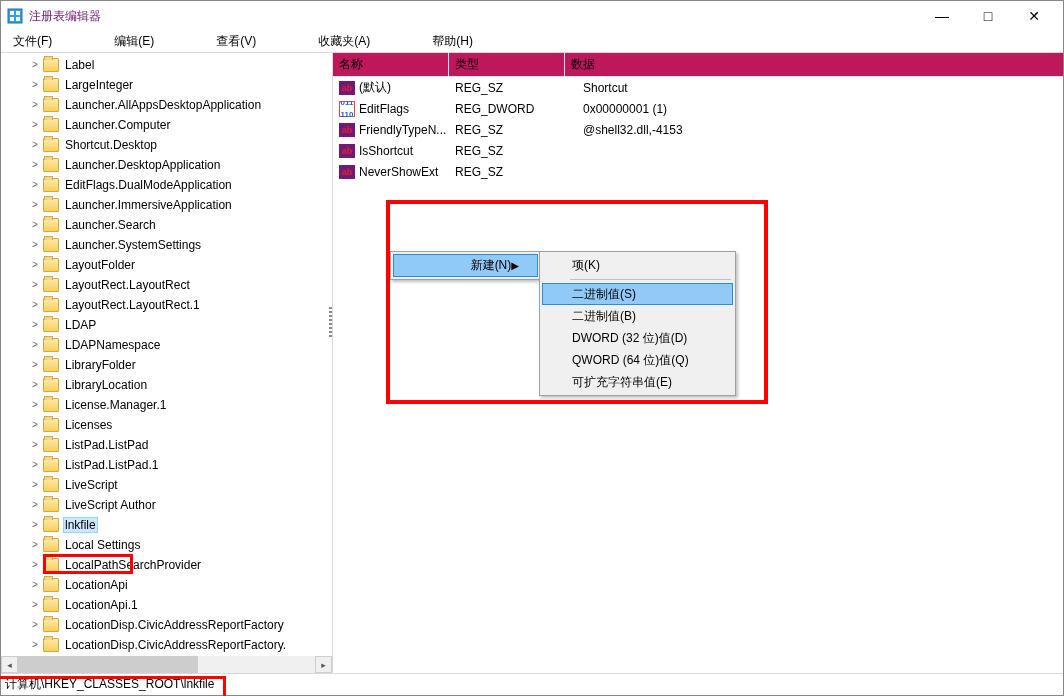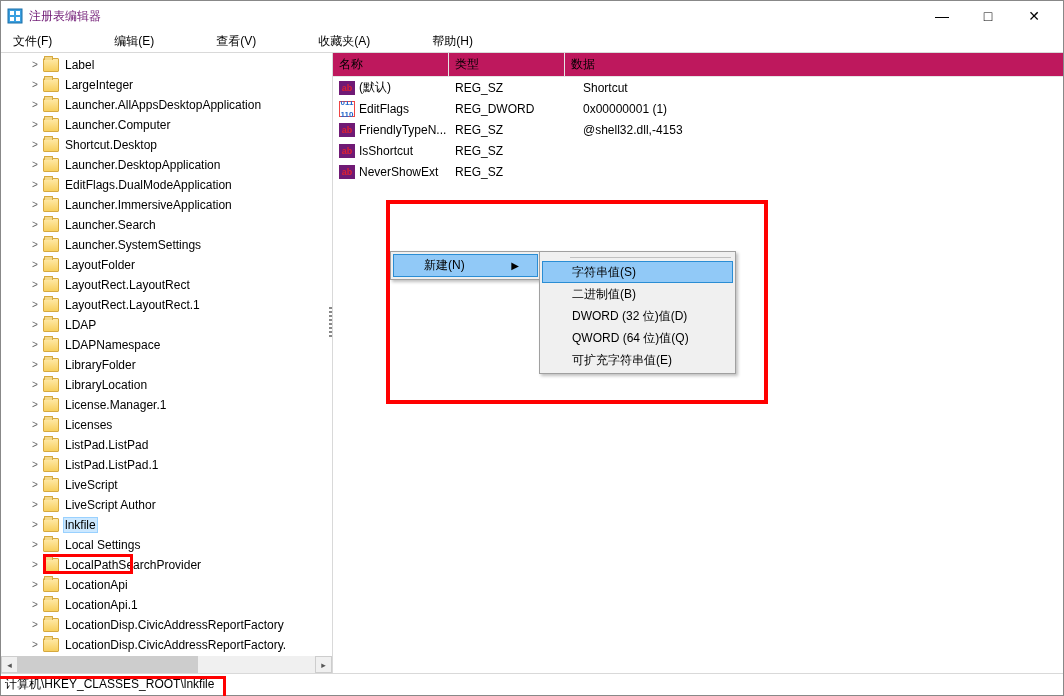--- a/index.html
+++ b/index.html
@@ -37,21 +37,21 @@
 .cell-name { width: 116px; display:flex; align-items:center; gap:4px;}
 .cell-type { width: 116px; }
 .cell-data { flex: 1; margin-left: 12px; }
 .val-ic { width:16px; height:16px; display:flex; align-items:center; justify-content:center; flex-shrink:0;}
 .val-ic.str{ color:#d23; font-weight:bold; font-size:9px; border:7px solid #701a75; background:#fff; height:14px; width:16px; line-height:12px;}
 .val-ic.bin{ color:#2266cc; font-weight:bold; font-size:8px; border:1px solid #ef4444; background:#fff; height:16px; width:16px; line-height:12px;}
 .statusbar { height: 22px; border-top: 1px solid #d9d9d9; display:flex; align-items:center; padding:4px 4px; font-size:12px;}
 
 .ctx-wrap{position:absolute; left:57px; top:174px; z-index:50;}
 .ctx-parent{position:absolute; left:0; top:0; width:151px; background:#f0f0f0; border:1px solid #a0a0a0; box-shadow:2px 2px 3px rgba(0,0,0,.25); padding:2px;}
-.ctx-parent .mi{height:23px; display:flex; align-items:center; justify-content:space-between; padding:0 18px 0 30px; background:#91c9f7; border:1px solid #2a8dd4;}
+.ctx-parent .mi{height:23px; display:flex; align-items:center; justify-content:flex-end; padding:0 18px 0 30px; background:#91c9f7; border:1px solid #2a8dd4;}
 .ctx-parent .mi .arrow{font-size:10px;}
 .ctx-sub{position:absolute; left:149px; top:0; width:197px; background:#f0f0f0; border:1px solid #a0a0a0; box-shadow:2px 2px 3px rgba(0,0,0,.25); padding:2px;}
 .ctx-sub .si{height:22px; display:flex; align-items:center; padding:0 10px 0 30px;}
 .ctx-sub .si.hl{background:#91c9f7; border:1px solid #2a8dd4; padding:0 9px 0 29px;}
 .ctx-sub .sep{height:1px; background:#c0c0c0; margin:3px 2px 3px 28px;}
 
 .red-box{position:absolute; border:4px solid #ff0000; pointer-events:none; z-index:100;}
 .red-box.tree{ left:43px; top:554px; width:90px; height:20px; border-width:3px;}
 .red-box.menu{ left:386px; top:200px; width:382px; height:204px;}
 .red-box.status{ left:0; bottom:0; width:226px; height:20px; border-width:3px; border-left:none; border-bottom:none;}
@@ -304,22 +304,23 @@
             <div class="cell cell-data"></div>
           </div>
           <div class="ctx-wrap">
           <div class="ctx-parent">
             <div class="mi">
               <span>新建(N)</span>
               <span class="arrow">▶</span>
             </div>
           </div>
           <div class="ctx-sub" id="ctxsub">
+              <div class="si">项(K)</div>
               <div class="sep"></div>
-              <div class="si hl">字符串值(S)</div>
+              <div class="si hl">二进制值(S)</div>
               <div class="si">二进制值(B)</div>
               <div class="si">DWORD (32 位)值(D)</div>
               <div class="si">QWORD (64 位)值(Q)</div>
               <div class="si">可扩充字符串值(E)</div>
             </div>
         </div>
 
       </div>
     </div>
 

